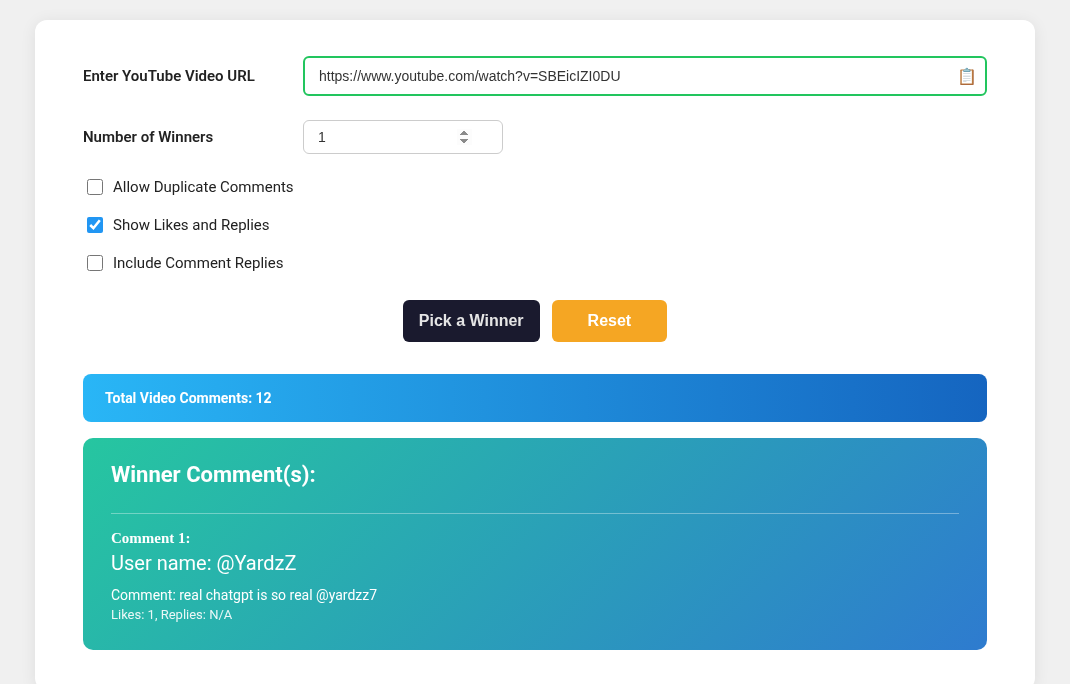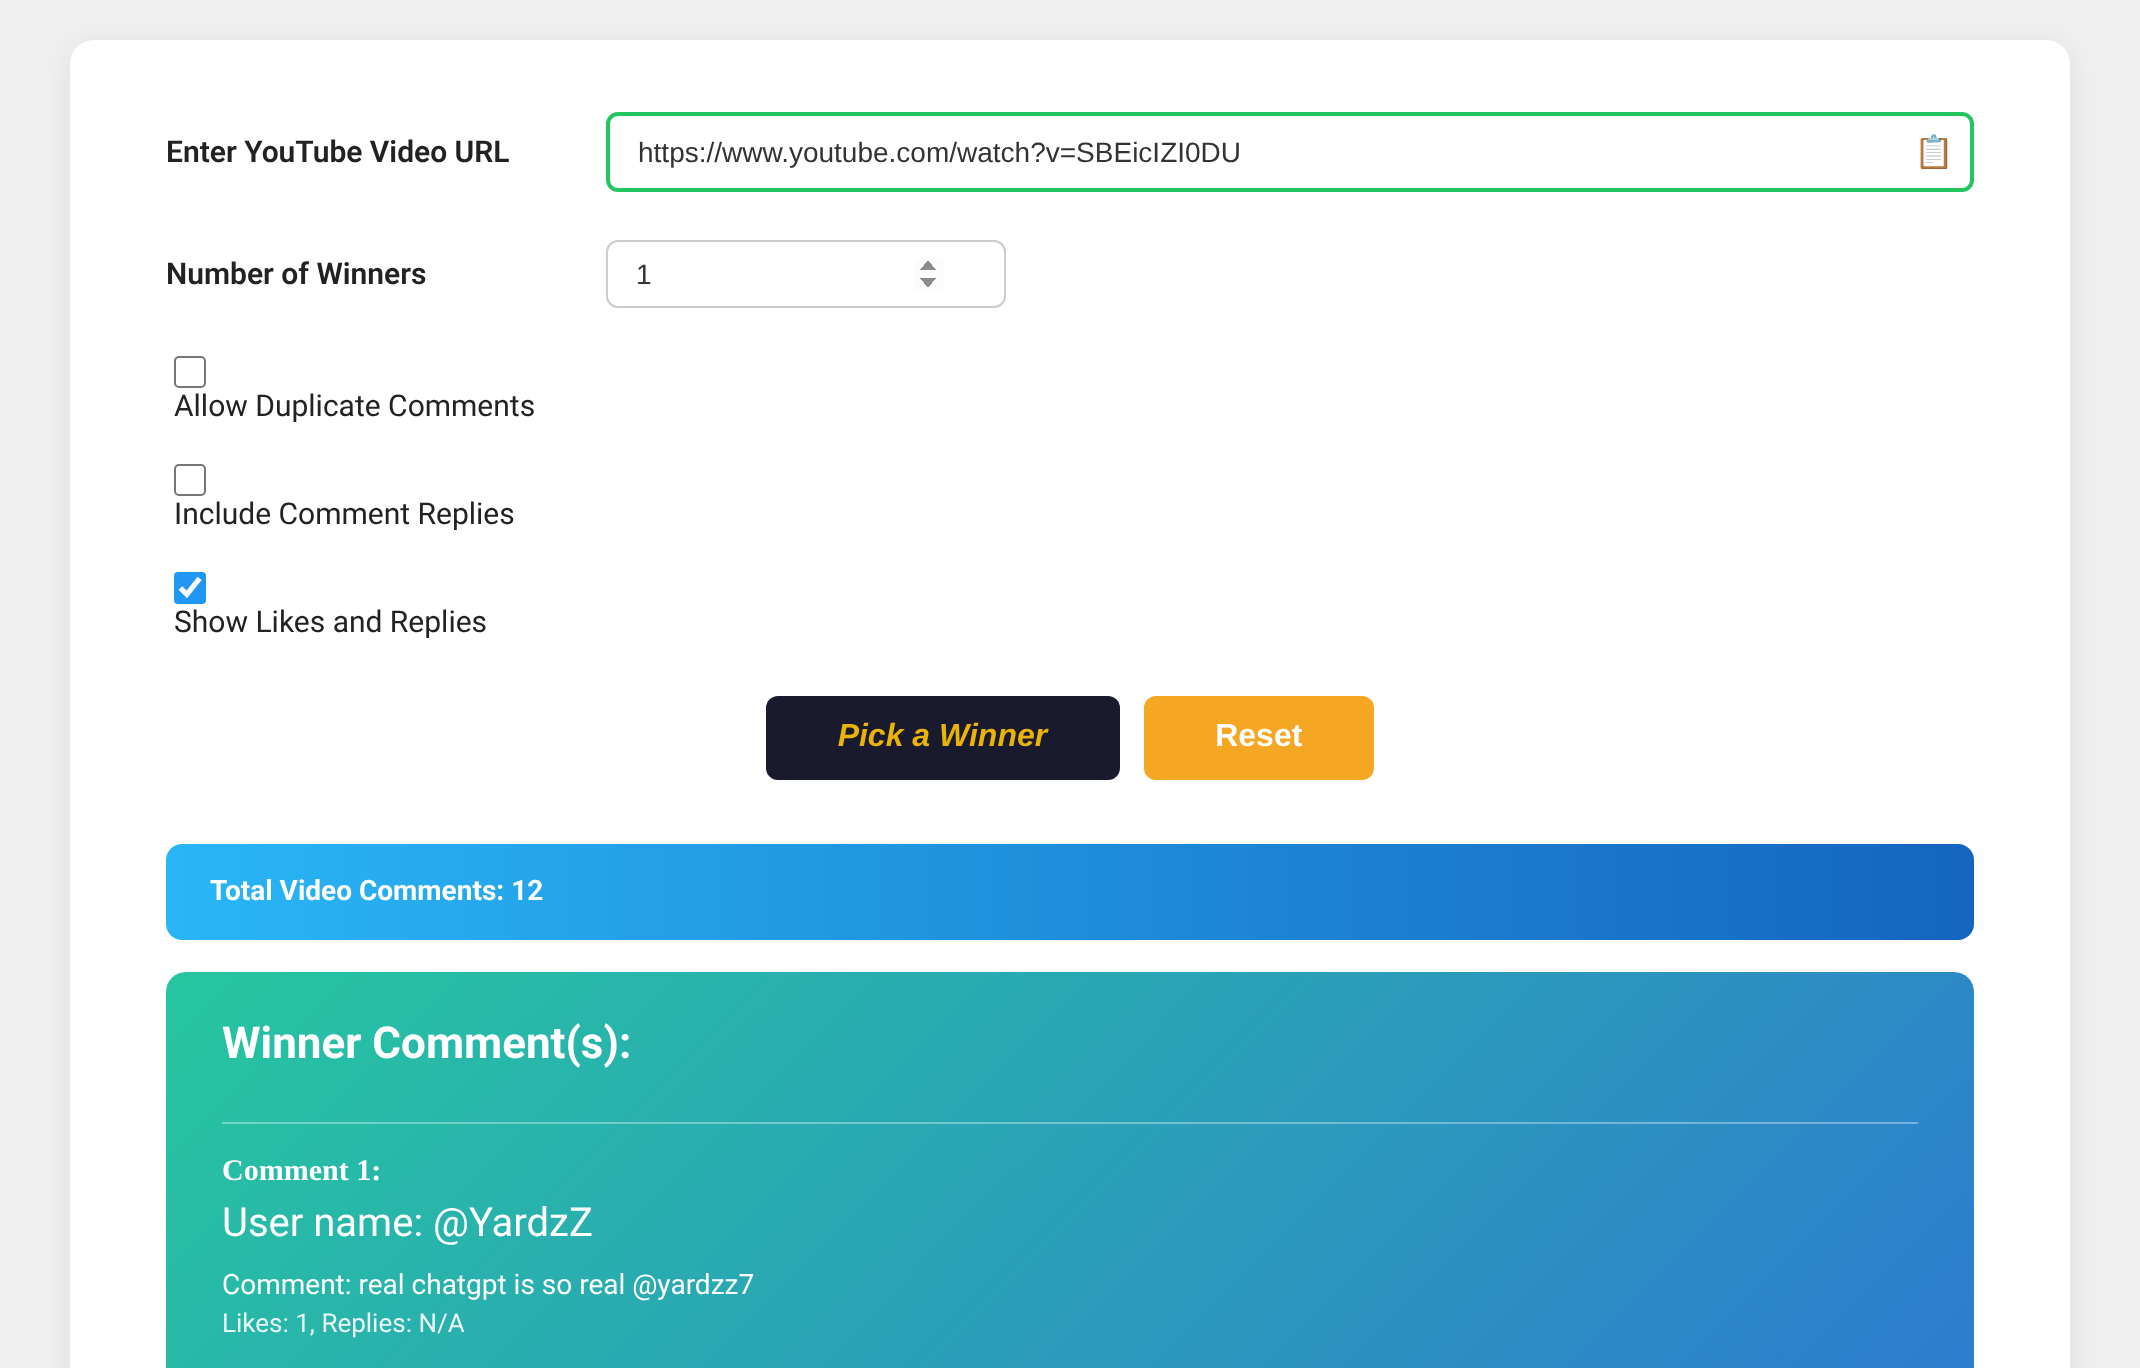--- a/index.html
+++ b/index.html
@@ -82,24 +82,23 @@
       -moz-appearance: textfield;
     }
 
     .number-input::-webkit-inner-spin-button,
     .number-input::-webkit-outer-spin-button {
       opacity: 1;
     }
 
     .checkbox-row {
       display: flex;
-      align-items: flex-start;
+      align-items: center;
       margin-bottom: 20px;
       padding-left: 4px;
-      flex-direction: column;
     }
 
     .checkbox-input {
       width: 16px;
       height: 16px;
       margin-right: 10px;
       cursor: pointer;
       accent-color: #2196f3;
     }
 
@@ -111,29 +110,28 @@
 
     .buttons-row {
       display: flex;
       justify-content: center;
       gap: 12px;
       margin: 28px 0 32px 0;
     }
 
     .btn-pick {
       background: #1a1a2e;
-      color: #eab308;
+      color: #e5e5e5;
       border: none;
       border-radius: 6px;
-      padding: 12px 36px;
+      padding: 12px 16px;
       font-size: 16px;
       font-weight: 600;
       cursor: pointer;
       transition: background 0.2s;
-      font-style: italic;
     }
 
     .btn-reset {
       background: #f5a623;
       color: #ffffff;
       border: none;
       border-radius: 6px;
       padding: 12px 36px;
       font-size: 16px;
       font-weight: 600;
@@ -218,27 +216,27 @@
       <input type="number" class="number-input" value="1" min="1" style="">
     </div>
   </div>
 
   <div class="checkbox-row">
     <input type="checkbox" class="checkbox-input" id="allow-duplicates" style="">
     <label class="checkbox-label" for="allow-duplicates">Allow Duplicate Comments</label>
   </div>
 
   <div class="checkbox-row">
+    <input type="checkbox" class="checkbox-input" id="show-likes" checked="" style="">
+    <label class="checkbox-label" for="show-likes">Show Likes and Replies</label>
+  </div>
+
+  <div class="checkbox-row">
     <input type="checkbox" class="checkbox-input" id="include-replies" style="">
     <label class="checkbox-label" for="include-replies">Include Comment Replies</label>
-  </div>
-
-  <div class="checkbox-row">
-    <input type="checkbox" class="checkbox-input" id="show-likes" checked="" style="">
-    <label class="checkbox-label" for="show-likes">Show Likes and Replies</label>
   </div>
 
   <div class="buttons-row">
     <button class="btn-pick">Pick a Winner</button>
     <button class="btn-reset">Reset</button>
   </div>
 
   <div class="total-comments-bar">
     <div class="total-comments-text">
       <span>Total Video Comments:</span>

